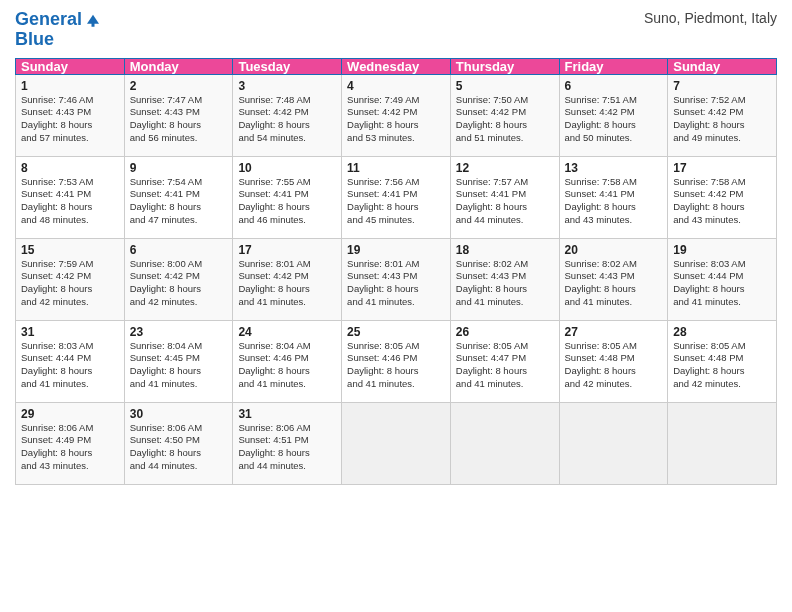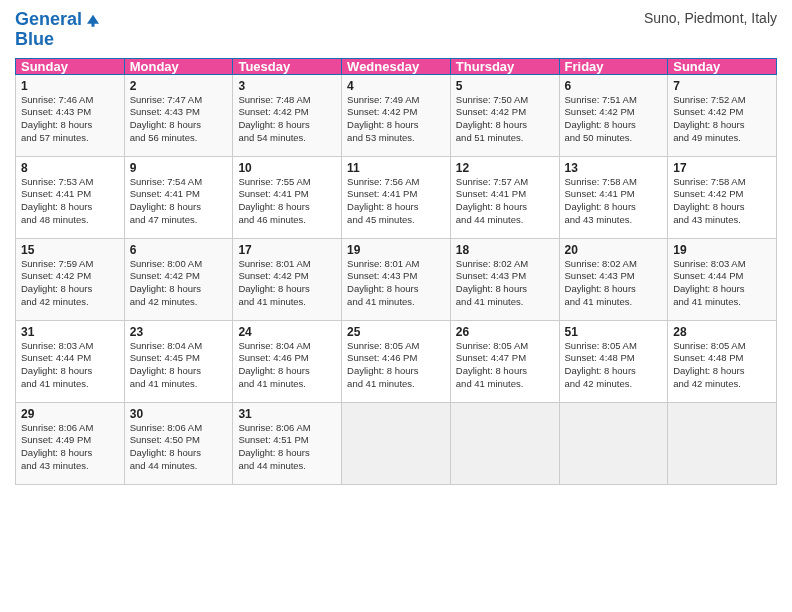--- a/index.html
+++ b/index.html
@@ -237,21 +237,21 @@
           </td>
           <td>
             <span class="day-num">25</span>
             <div class="day-detail">Sunrise: 8:05 AM<br>Sunset: 4:46 PM<br>Daylight: 8 hours<br>and 41 minutes.</div>
           </td>
           <td>
             <span class="day-num">26</span>
             <div class="day-detail">Sunrise: 8:05 AM<br>Sunset: 4:47 PM<br>Daylight: 8 hours<br>and 41 minutes.</div>
           </td>
           <td>
-            <span class="day-num">51</span>
+            <span class="day-num">27</span>
             <div class="day-detail">Sunrise: 8:05 AM<br>Sunset: 4:48 PM<br>Daylight: 8 hours<br>and 42 minutes.</div>
           </td>
           <td>
             <span class="day-num">28</span>
             <div class="day-detail">Sunrise: 8:05 AM<br>Sunset: 4:48 PM<br>Daylight: 8 hours<br>and 42 minutes.</div>
           </td>
         </tr>
         <tr>
           <td>
             <span class="day-num">29</span>

